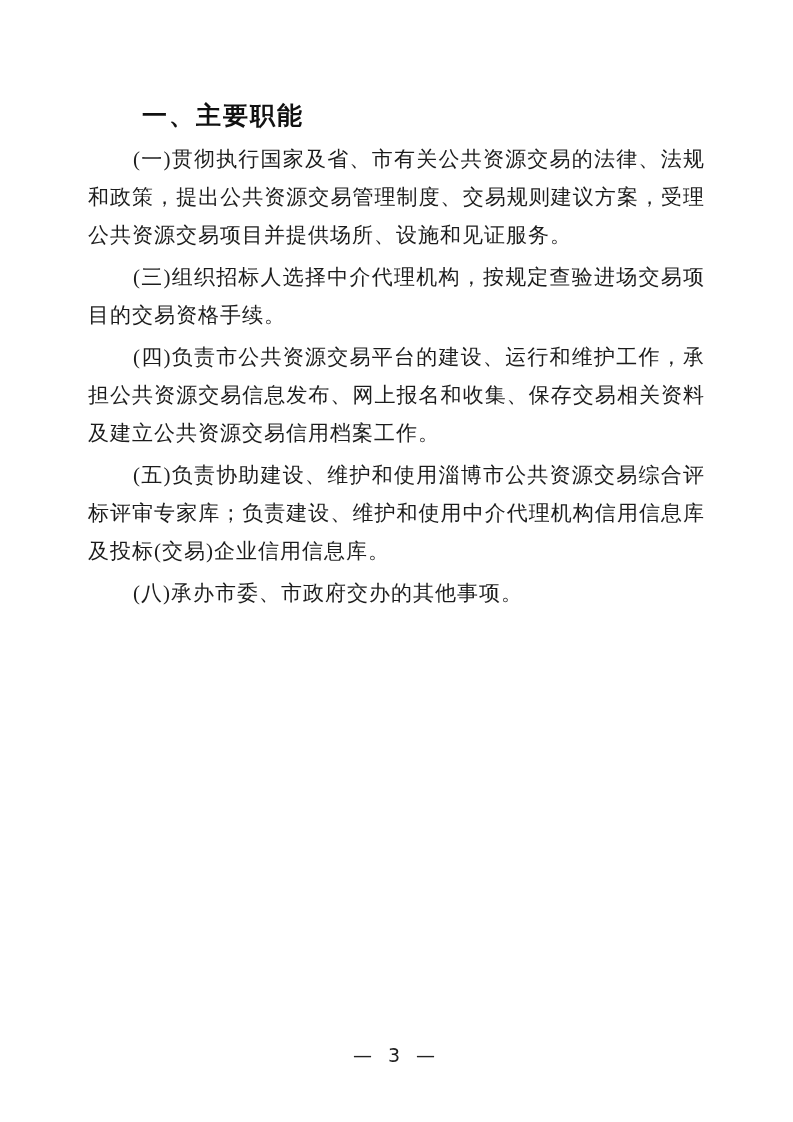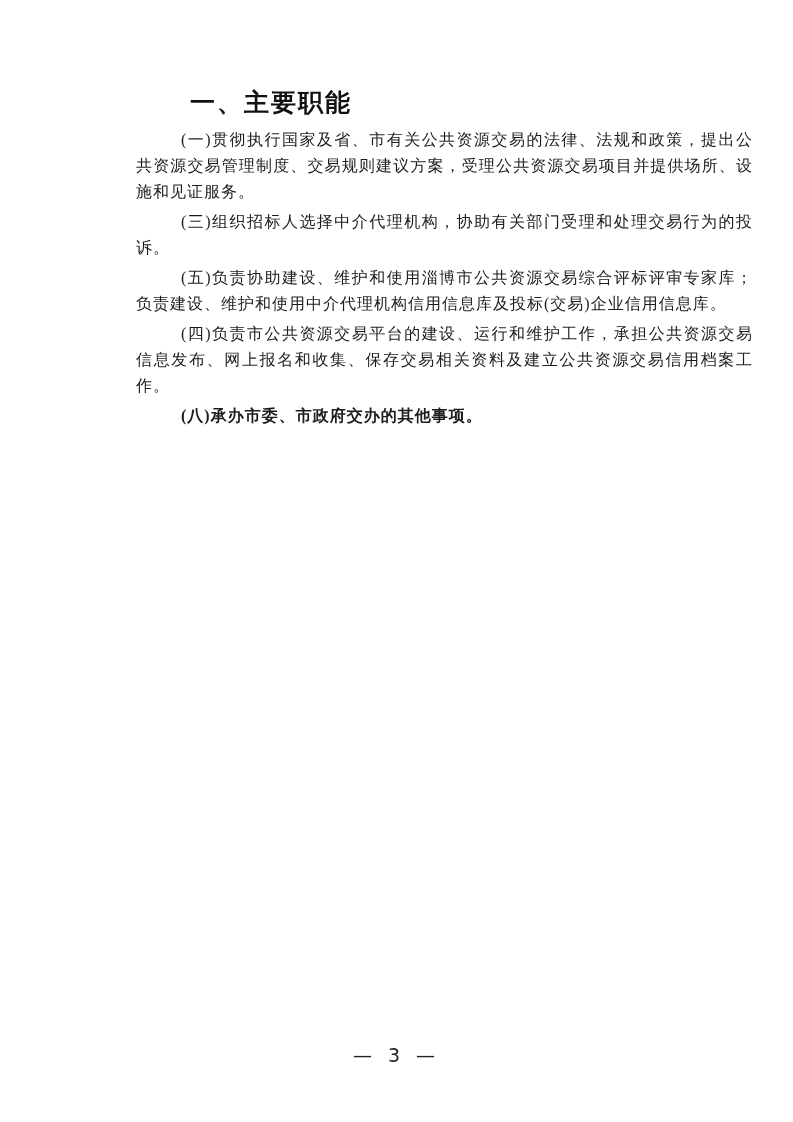--- a/index.html
+++ b/index.html
@@ -11,45 +11,43 @@
     position: relative;
     width: 793px;
     height: 1122px;
     background: #ffffff;
     overflow: hidden;
     font-family: "Liberation Serif", "DejaVu Serif", serif;
     color: #1c1c1c;
   }
   .content {
     position: absolute;
-    top: 86px;
+    top: 99px;
     left: 88px;
     width: 617px;
-    margin-left: 48px;
   }
   .doc-title {
     font-family: "Liberation Sans", "DejaVu Sans", sans-serif;
     font-weight: bold;
     font-size: 25px;
     line-height: 32px;
     letter-spacing: 2px;
     margin: 0 0 9px 54px;
     color: #111111;
   }
   .para {
-    font-size: 16px;
-    line-height: 26px;
+    font-size: 21px;
+    line-height: 38px;
     letter-spacing: 1px;
     text-align: justify;
     text-indent: 45px;
     margin: 0 0 4px 0;
   }
   .para:last-of-type {
     margin-bottom: 0;
-    font-weight: bold;
   }
   .footer {
     position: absolute;
     top: 1042px;
     left: 0;
     width: 100%;
     text-align: center;
     font-family: "DejaVu Sans", "Liberation Sans", sans-serif;
     font-size: 19px;
     line-height: 26px;
@@ -58,20 +56,20 @@
   }
 </style>
 </head>
 <body>
 
 <div class="page">
   <div class="content">
     <h1 class="doc-title">一、主要职能</h1>
 
     <p class="para">(一)贯彻执行国家及省、市有关公共资源交易的法律、法规和政策，提出公共资源交易管理制度、交易规则建议方案，受理公共资源交易项目并提供场所、设施和见证服务。</p>
-    <p class="para">(三)组织招标人选择中介代理机构，协助有关部门受理和处理交易行为的投诉。</p>
+    <p class="para">(三)组织招标人选择中介代理机构，按规定查验进场交易项目的交易资格手续。</p>
+    <p class="para">(四)负责市公共资源交易平台的建设、运行和维护工作，承担公共资源交易信息发布、网上报名和收集、保存交易相关资料及建立公共资源交易信用档案工作。</p>
     <p class="para">(五)负责协助建设、维护和使用淄博市公共资源交易综合评标评审专家库；负责建设、维护和使用中介代理机构信用信息库及投标(交易)企业信用信息库。</p>
-    <p class="para">(四)负责市公共资源交易平台的建设、运行和维护工作，承担公共资源交易信息发布、网上报名和收集、保存交易相关资料及建立公共资源交易信用档案工作。</p>
     <p class="para">(八)承办市委、市政府交办的其他事项。</p>
   </div>
 
   <div class="footer">— 3 —</div>
 </div>
 
 </body></html>

